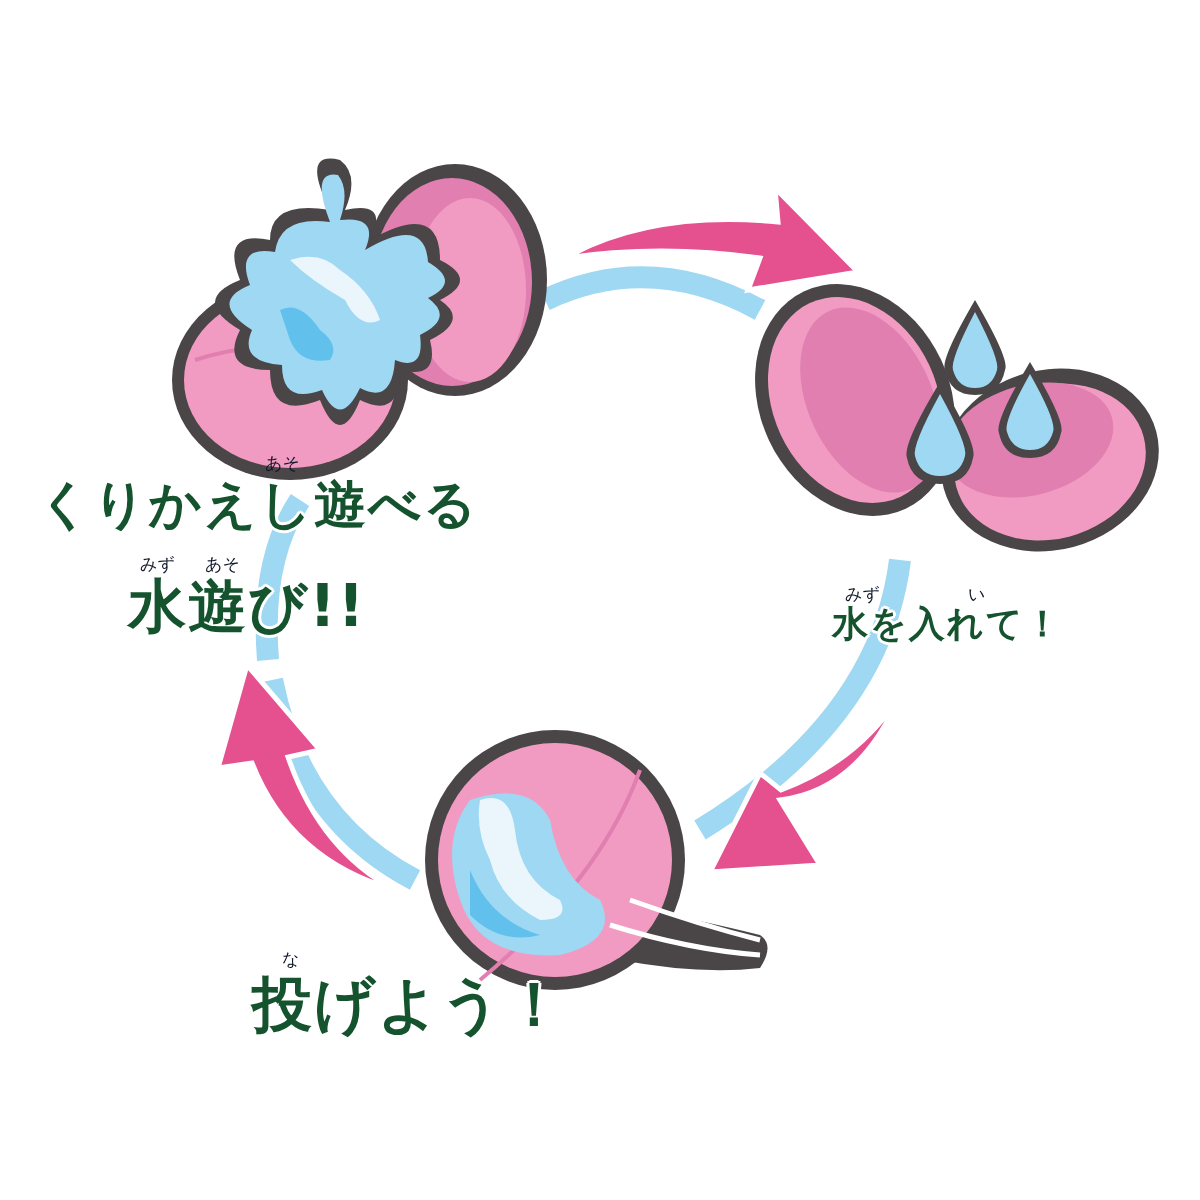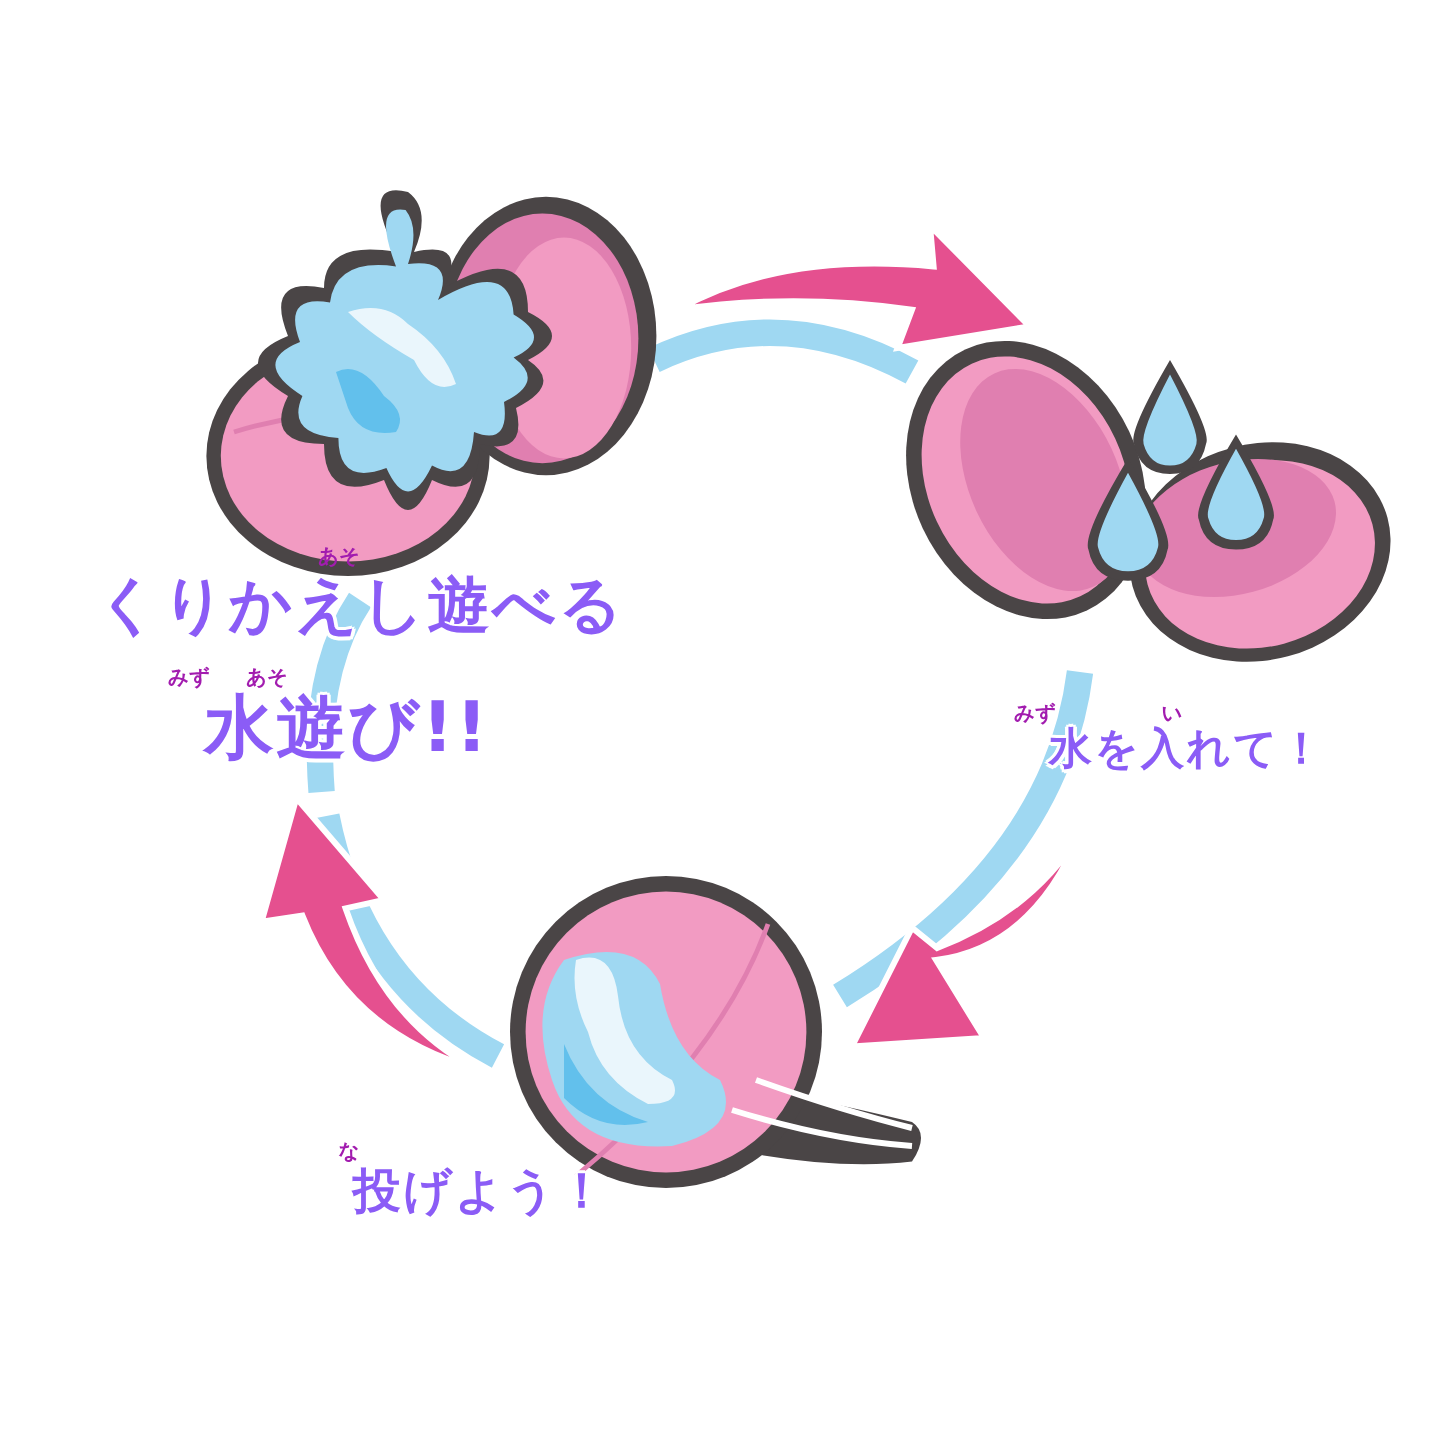--- a/index.html
+++ b/index.html
@@ -1,21 +1,21 @@
 <!DOCTYPE html>
 <html><head>
 <meta charset="utf-8">
 <style>
   html, body { margin:0; padding:0; background:#ffffff; }
   body { width:1200px; height:1200px; position:relative; overflow:hidden; font-family:"DejaVu Sans", sans-serif; }
   #scene { position:absolute; left:0; top:0; width:1200px; height:1200px; }
-  .label { position:absolute; color:#8b5cf6; font-weight:bold; font-family:"DejaVu Sans", sans-serif;
+  .label { position:absolute; color:#14532d; font-weight:bold; font-family:"DejaVu Sans", sans-serif;
            text-shadow: 0 0 0 #fff, 3px 0 0 #fff, -3px 0 0 #fff, 0 3px 0 #fff, 0 -3px 0 #fff,
-                        2px 2px 0 #fff, -2px -2px 0 #fff, 2px -2px 0 #fff, -2px 2px 0 #fff; white-space:nowrap;margin-left:42px; }
-  .ruby { position:absolute; color:#a21caf; font-weight:bold; font-size:17px; white-space:nowrap; }
+                        2px 2px 0 #fff, -2px -2px 0 #fff, 2px -2px 0 #fff, -2px 2px 0 #fff; white-space:nowrap; }
+  .ruby { position:absolute; color:#0f172a; font-weight:normal; font-size:17px; white-space:nowrap; }
   .big { font-size:58px; letter-spacing:2px; }
 </style>
 </head>
 <body>
 
 <svg id="scene" viewBox="0 0 1200 1200" xmlns="http://www.w3.org/2000/svg">
 
   <g fill="none" stroke="#9fd8f2" stroke-width="22" stroke-linecap="butt">
     <path d="M 545 300 Q 650 250 760 310"></path>
     <path d="M 900 560 Q 880 720 700 830"></path>
@@ -86,13 +86,13 @@
 <div class="label big" style="left:38px;top:470px;font-size:52px;">くりかえし遊べる</div>
 <div class="ruby" style="left:140px;top:553px;">みず</div>
 <div class="ruby" style="left:205px;top:553px;">あそ</div>
 <div class="label big" style="left:128px;top:568px;">水遊び!!</div>
 
 <div class="ruby" style="left:845px;top:583px;">みず</div>
 <div class="ruby" style="left:968px;top:583px;">い</div>
 <div class="label big" style="left:832px;top:600px;font-size:36px;">水を入れて！</div>
 
 <div class="ruby" style="left:282px;top:948px;">な</div>
-<div class="label big" style="left:252px;top:965px;font-size:40px;">投げよう！</div>
+<div class="label big" style="left:252px;top:965px;font-size:60px;">投げよう！</div>
 
 </body></html>

